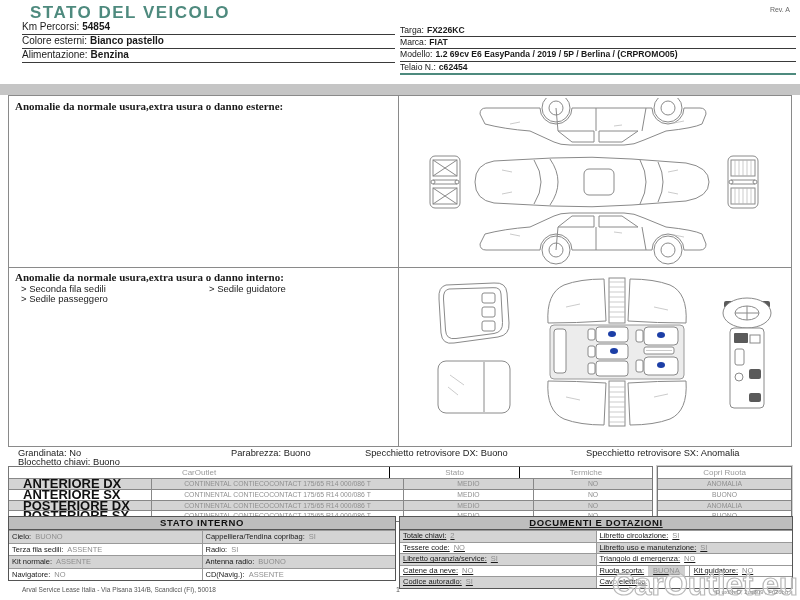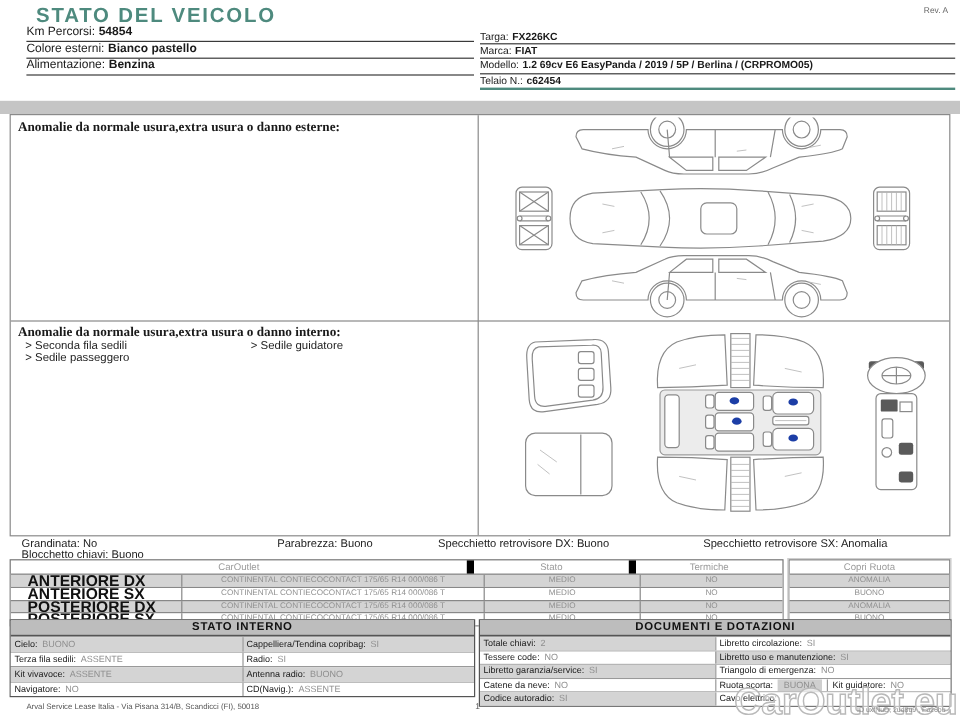--- a/index.html
+++ b/index.html
@@ -30,41 +30,41 @@
   svg .thin{stroke:#b5b5b5;stroke-width:0.7;fill:none;}
   svg .fillw{fill:#ffffff;stroke:#8a8a8a;stroke-width:1;}
   svg .floor{fill:#ececec;stroke:#9a9a9a;stroke-width:1;}
   svg .dark{fill:#5a5a5a;stroke:none;}
   svg .dot{fill:#1c3ea6;stroke:none;}
   
   .cond{font-size:9.3px;white-space:nowrap;color:#222;}
   
   .tt-main{left:8px;top:466px;width:643px;border:1px solid #777;background:#fff;}
   .tt-hrow{display:flex;height:11px;line-height:11px;font-size:8px;color:#9a9a9a;text-align:center;}
-  .tt-hrow>div{border-left:6px solid #000000;}
+  .tt-hrow>div{border-left:1px solid #000000;}
   .tt-hrow>div:first-child{border-left:none;}
   .tt-h-pneu{width:380px;}
   .tt-h-st{width:129px;}
   .tt-h-tm{flex:1;}
   .tt-row{display:flex;height:9.8px;line-height:9.8px;border-top:1px solid #888;font-size:6.8px;}
   .tt-row>div{border-left:1px solid #888;overflow:hidden;white-space:nowrap;}
   .tt-row>div:first-child{border-left:none;}
   .tt-pos{width:128px;font-size:13px;font-weight:bold;padding-left:14px;color:#111;}
   .tt-desc{width:251px;text-align:center;color:#8f8f8f;}
   .tt-st{width:129px;text-align:center;color:#8f8f8f;}
   .tt-tm{flex:1;text-align:center;color:#8f8f8f;}
   .g{background:#d4d4d4;}
   .w{background:#ffffff;}
   .tt-copri{left:657px;top:466px;width:133px;border:1px solid #777;outline:1px solid #cfcfcf;background:#fff;}
   .tt-copri .tt-chead{height:11px;line-height:11px;font-size:8px;color:#9a9a9a;text-align:center;}
   .tt-crow{height:9.8px;line-height:9.8px;font-size:6.8px;color:#8f8f8f;text-align:center;border-top:1px solid #888;}
   
   .btable{top:516px;border:1px solid #555;background:#fff;}
   .bt-left{left:8px;width:386px;}
-  .bt-right{left:399px;width:392px;}
+  .bt-right{left:399px;width:392px;text-decoration:underline;}
   .btitle{height:12px;line-height:12px;background:#bdbdbd;border-bottom:1px solid #555;
           font-weight:bold;font-size:9.5px;text-align:center;letter-spacing:0.6px;color:#111;}
   .brow{display:flex;border-top:1px solid #999;}
   .brow:first-of-type{border-top:none;}
   .bt-left .brow{height:11.6px;line-height:11.6px;}
   .bt-right .brow{height:10.6px;line-height:10.6px;}
   .bcell{flex:1;display:flex;padding:0 3px;font-size:7.5px;
          border-left:1px solid #999;overflow:hidden;white-space:nowrap;}
   .bcell:first-child{border-left:none;}
   .bcell .val{color:#8f8f8f;margin-left:4px;}
@@ -283,21 +283,21 @@
         <span>Terza fila sedili:</span>
         <span class="val">ASSENTE</span>
       </div>
     <div class="bcell w">
         <span>Radio:</span>
         <span class="val">SI</span>
       </div>
   </div>
   <div class="brow">
     <div class="bcell g">
-        <span>Kit vivavoce:</span>
+        <span>Kit normale:</span>
         <span class="val">ASSENTE</span>
       </div>
     <div class="bcell g">
         <span>Antenna radio:</span>
         <span class="val">BUONO</span>
       </div>
   </div>
   <div class="brow">
     <div class="bcell w">
         <span>Navigatore:</span>

